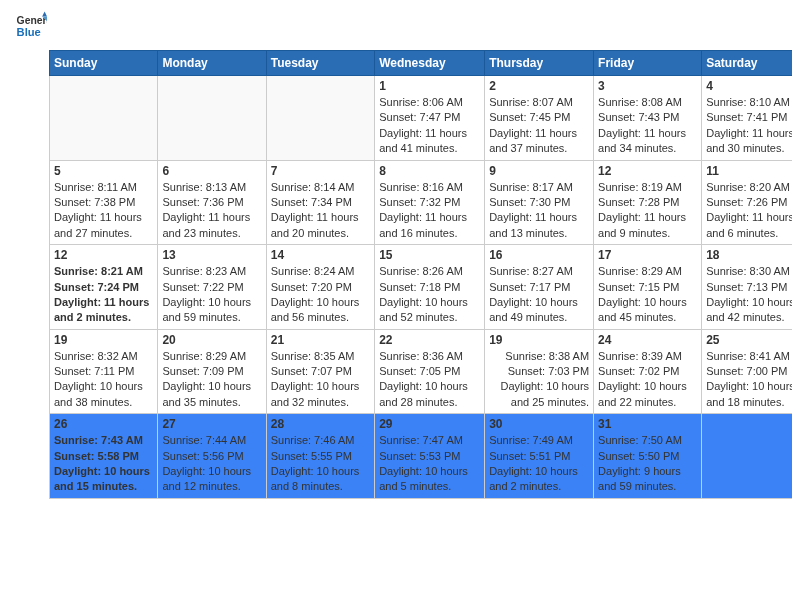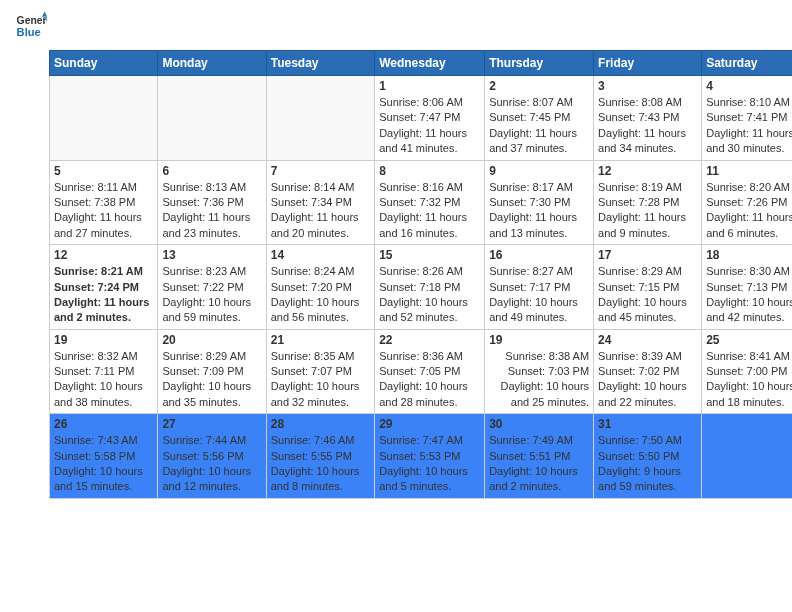--- a/index.html
+++ b/index.html
@@ -299,21 +299,21 @@
             <span class="day-num">25</span>
             <div class="day-info" style="white-space: pre-line;">Sunrise: 8:41 AM
 Sunset: 7:00 PM
 Daylight: 10 hours
 and 18 minutes.</div>
           </td>
         </tr>
         <tr>
           <td class="last-row">
             <span class="day-num">26</span>
-            <div class="day-info" style="white-space: pre-line;">Sunrise: 7:43 AM
+            <div class="day-info" style="white-space: pre-line; font-weight: bold;">Sunrise: 7:43 AM
 Sunset: 5:58 PM
 Daylight: 10 hours
 and 15 minutes.</div>
           </td>
           <td class="last-row">
             <span class="day-num">27</span>
             <div class="day-info" style="white-space: pre-line;">Sunrise: 7:44 AM
 Sunset: 5:56 PM
 Daylight: 10 hours
 and 12 minutes.</div>

